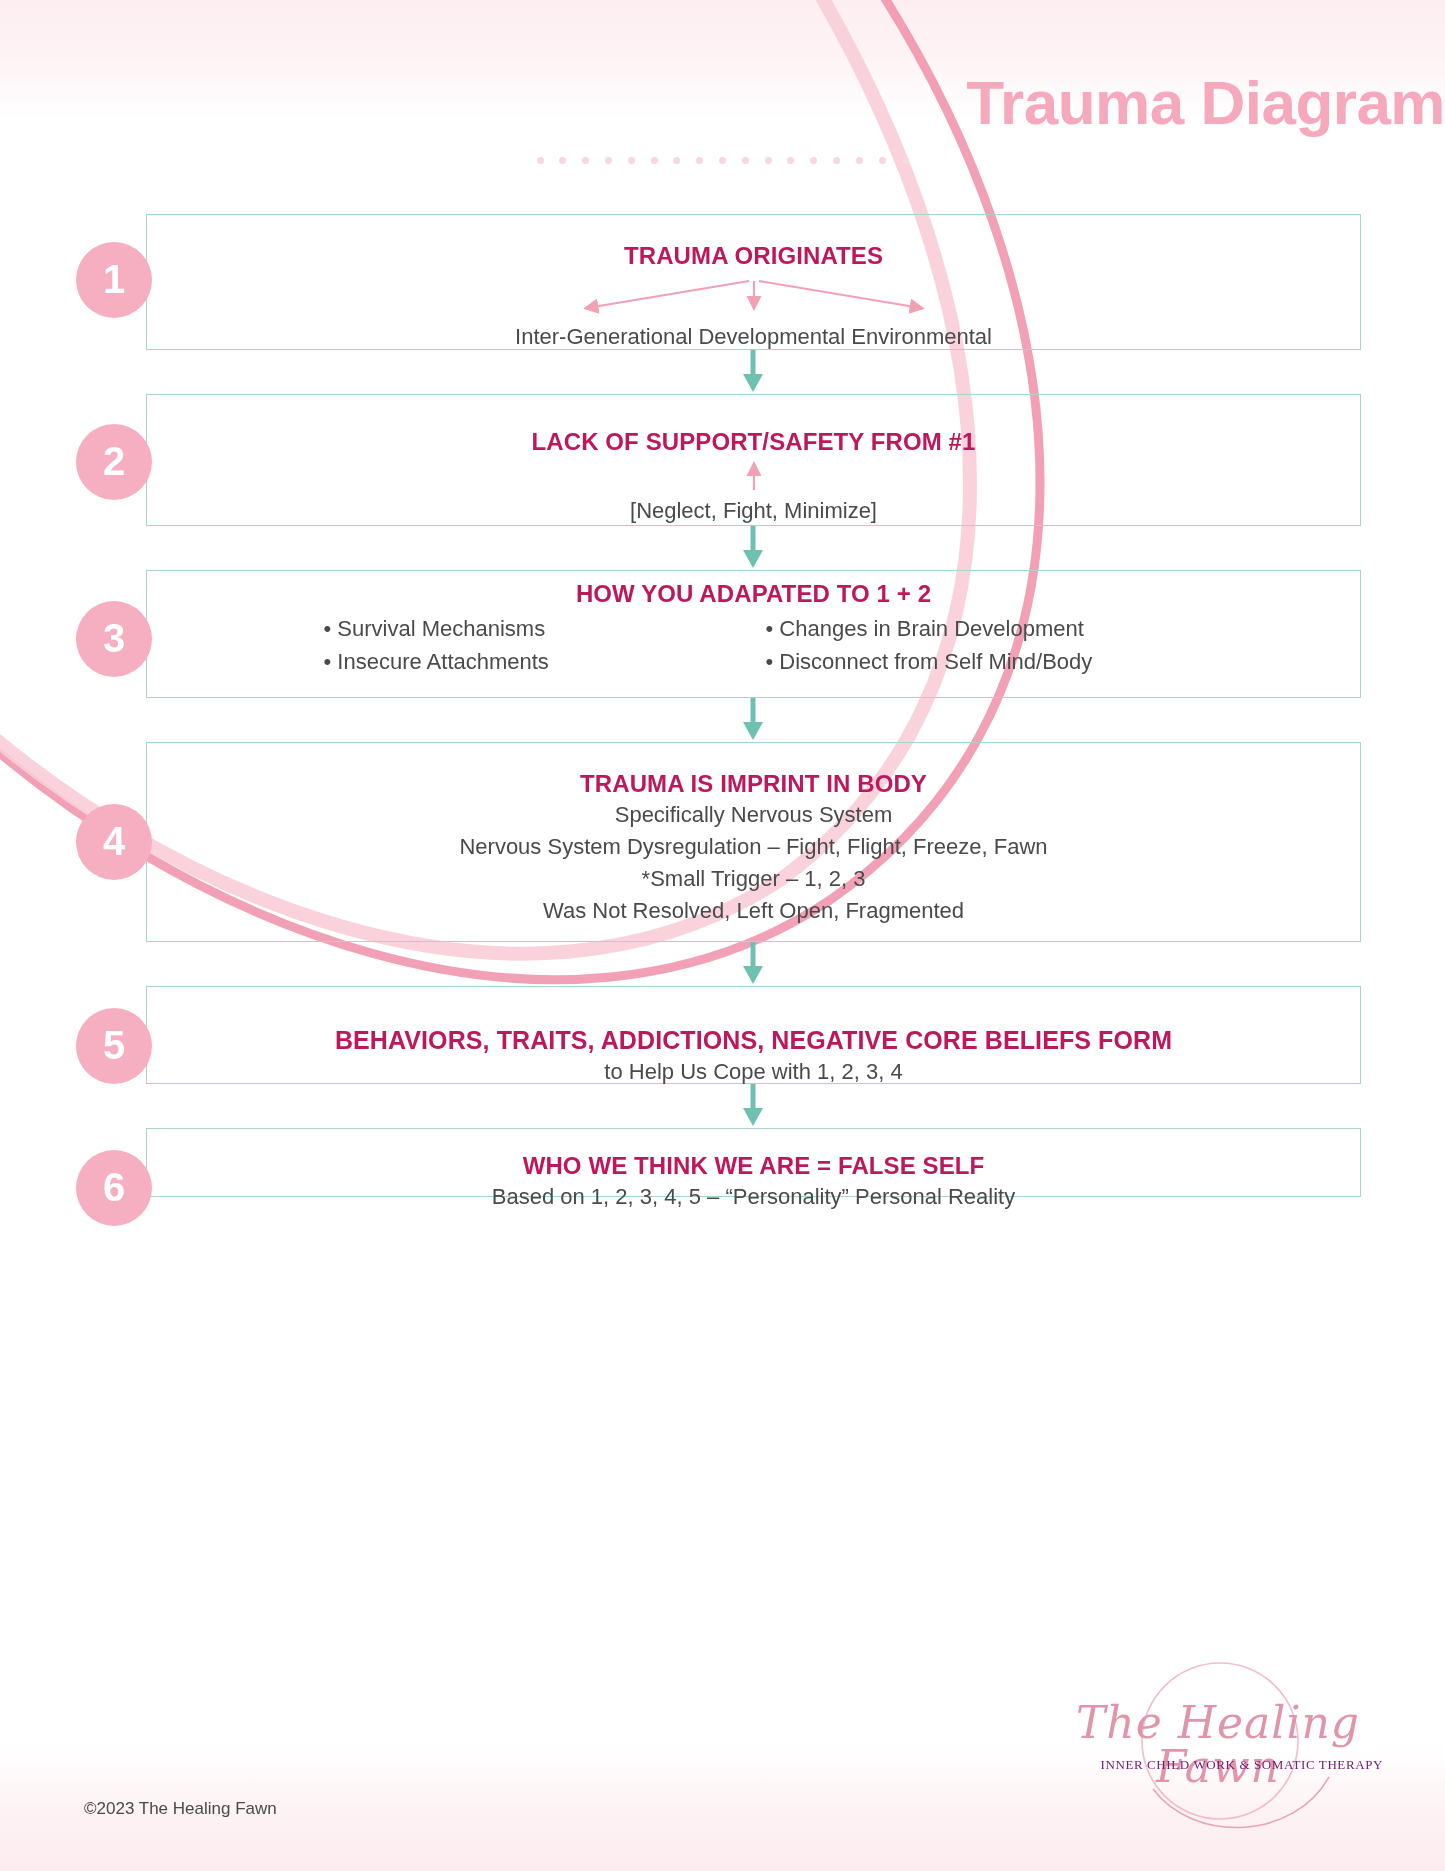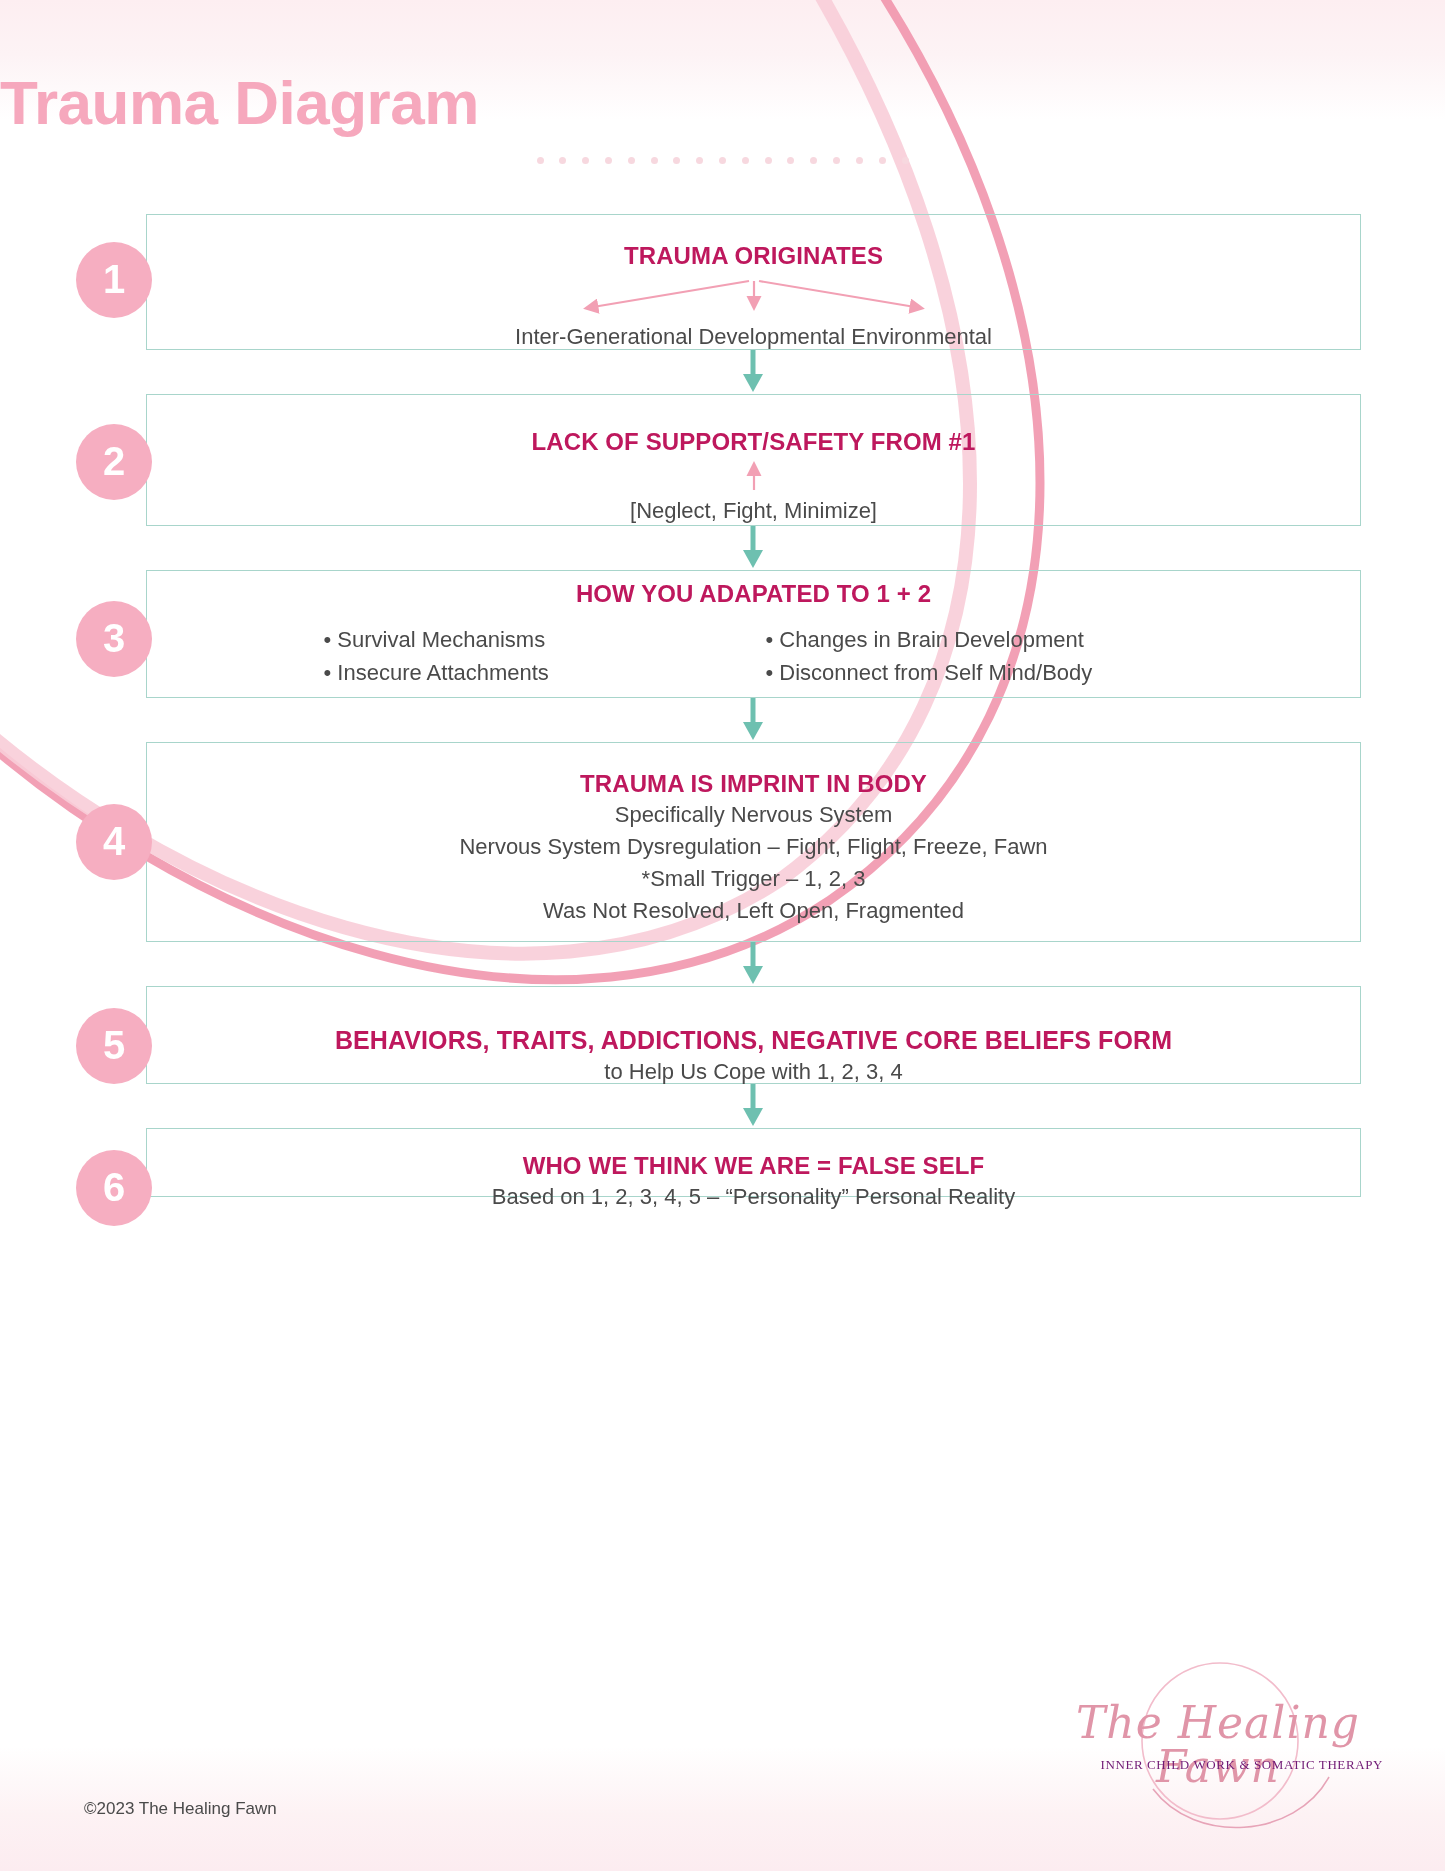--- a/index.html
+++ b/index.html
@@ -43,21 +43,21 @@
     width: 1445px; height: 1871px;
     z-index: 1;
     pointer-events: none;
   }
 
   
   .title-wrap {
     position: absolute;
     left: 0; top: 72px;
     width: 1445px;
-    text-align: left;
+    text-align: right;
     z-index: 3;
   }
   .page-title {
     font-size: 62px;
     font-weight: bold;
     letter-spacing: -0.5px;
     color: #f6a8bd;
     line-height: 1;
   }
   .dot-divider {
@@ -158,21 +158,21 @@
     height: 36px;
     width: 100%;
     margin-top: 2px;
   }
   .up-arrow svg { position: absolute; left: 50%; top: 0; transform: translateX(-50%); }
 
   
   .bullet-cols {
     display: flex;
     justify-content: center;
-    margin-top: 14px;
+    margin-top: 3px;
   }
   .bullet-col {
     width: 430px;
     text-align: left;
   }
   .bullet-col.right { width: 430px; padding-left: 12px; }
   .bullet-col div {
     color: #4a4a4a;
     font-size: 22px;
     line-height: 1.5;

